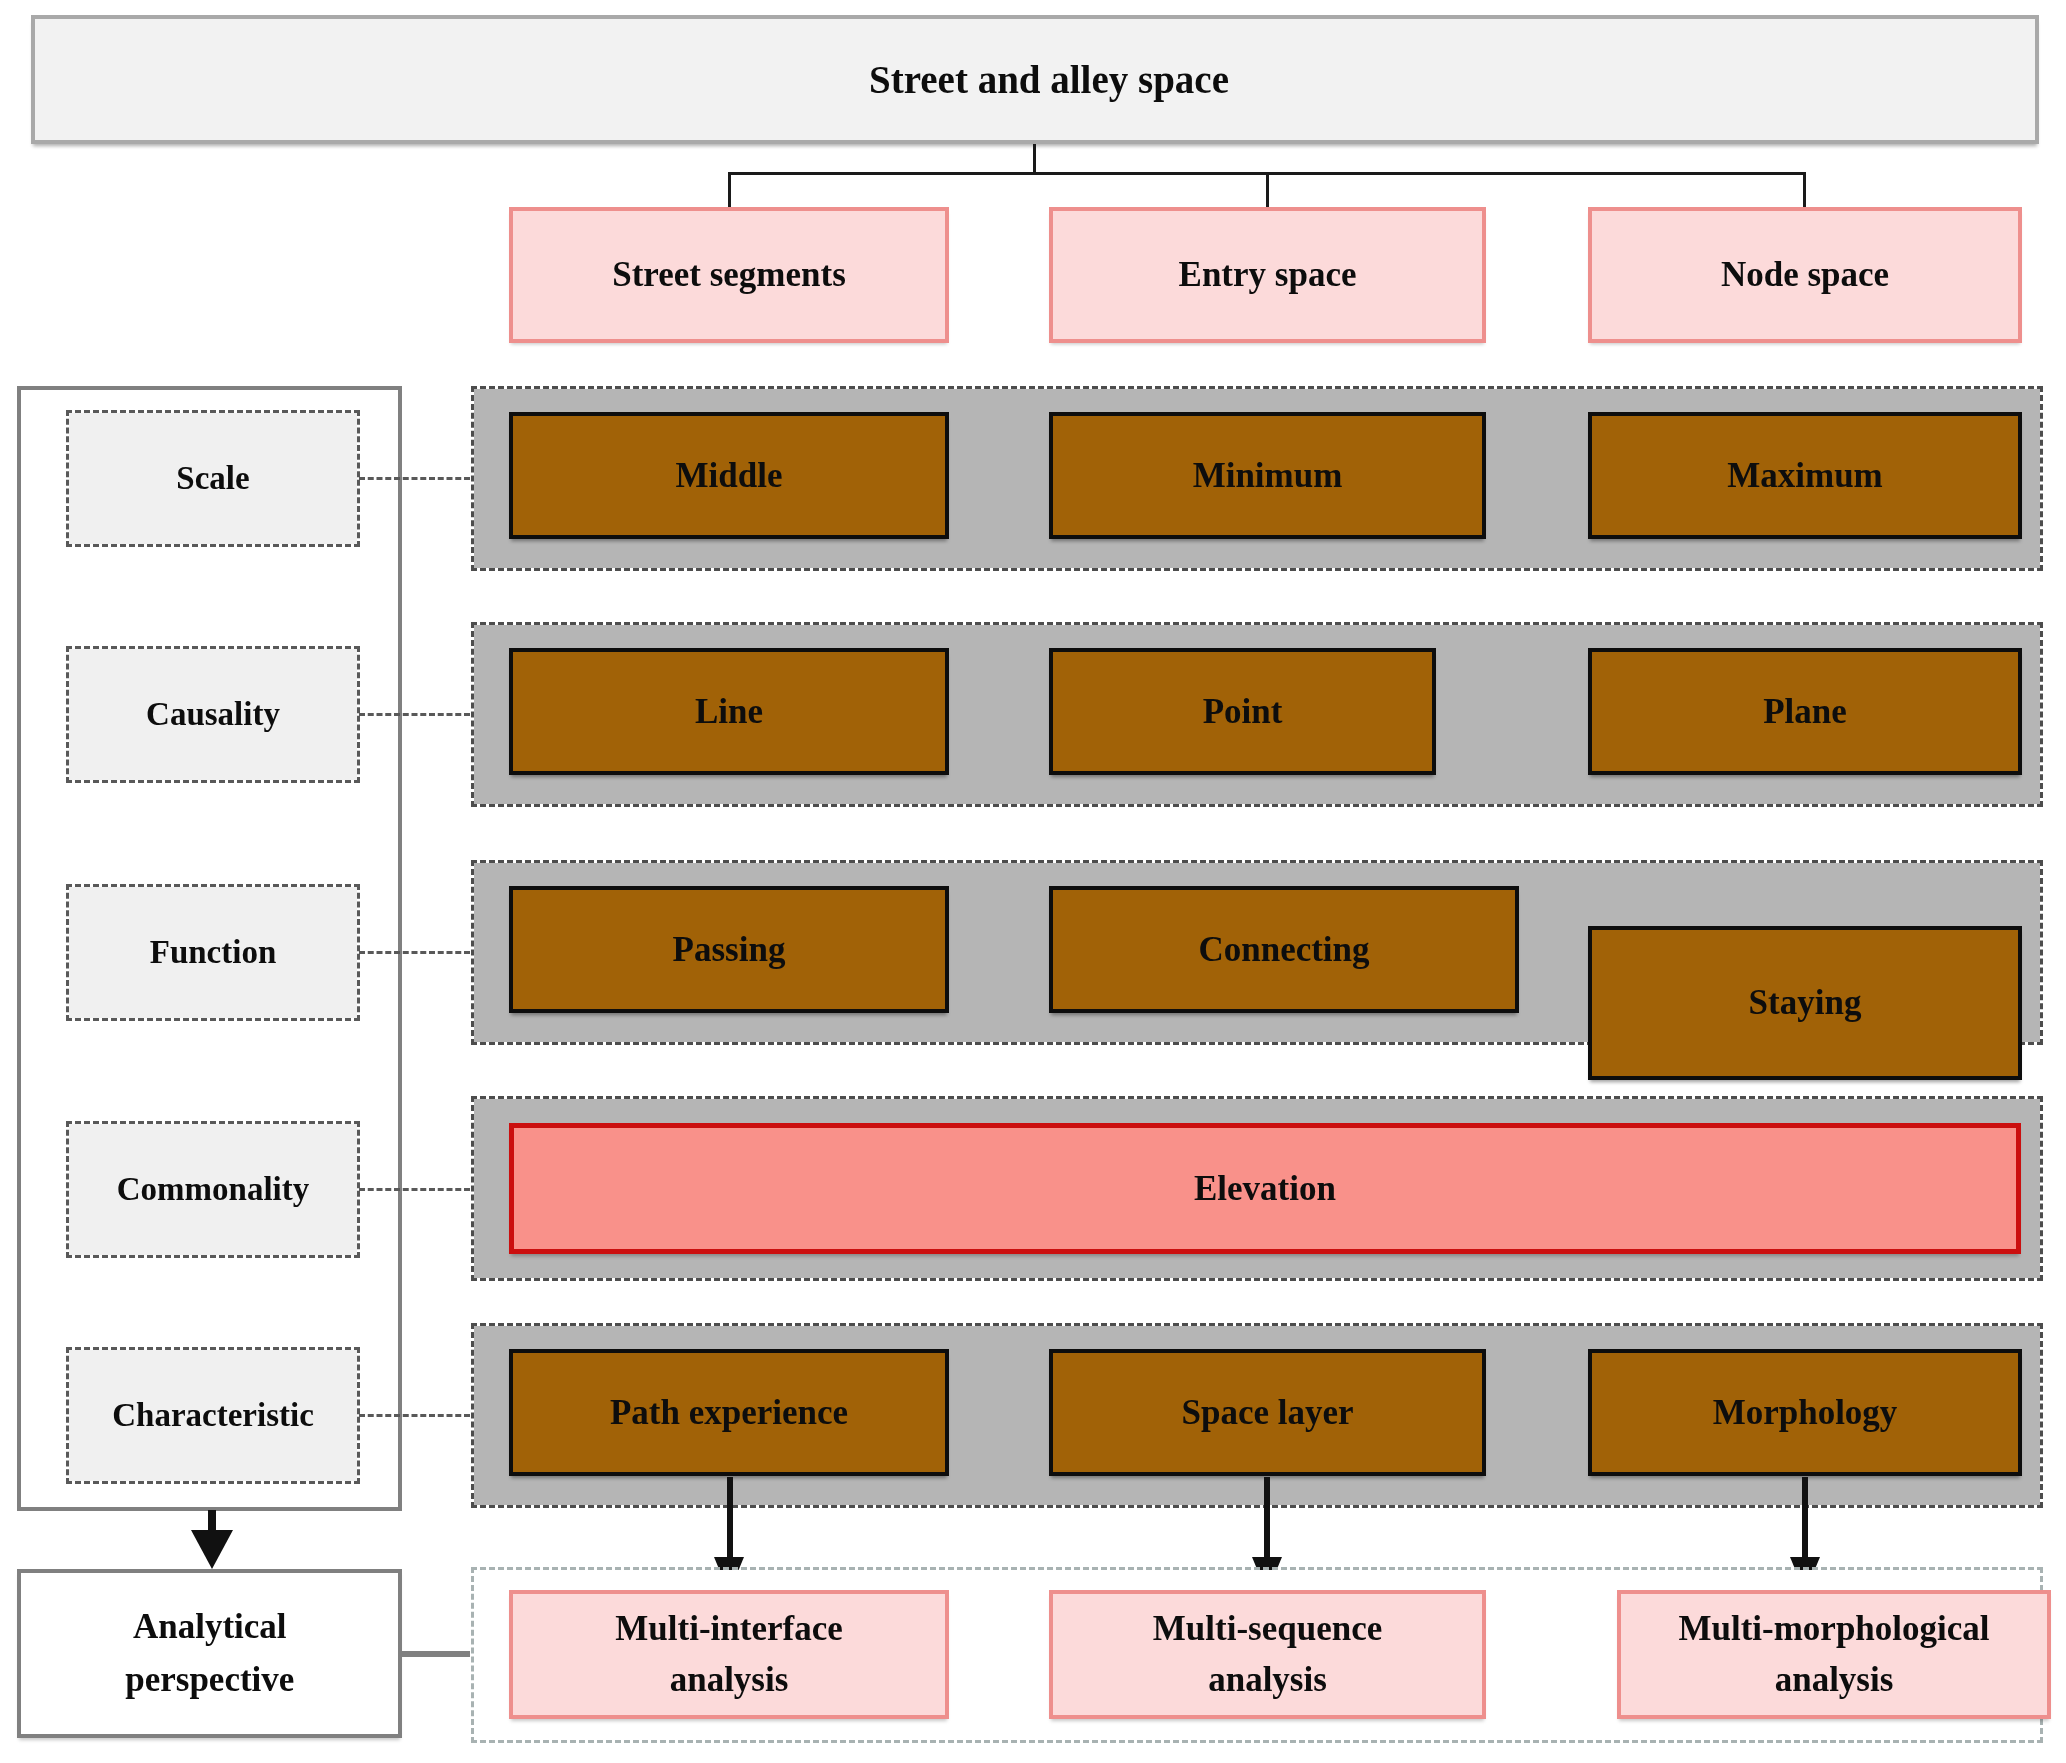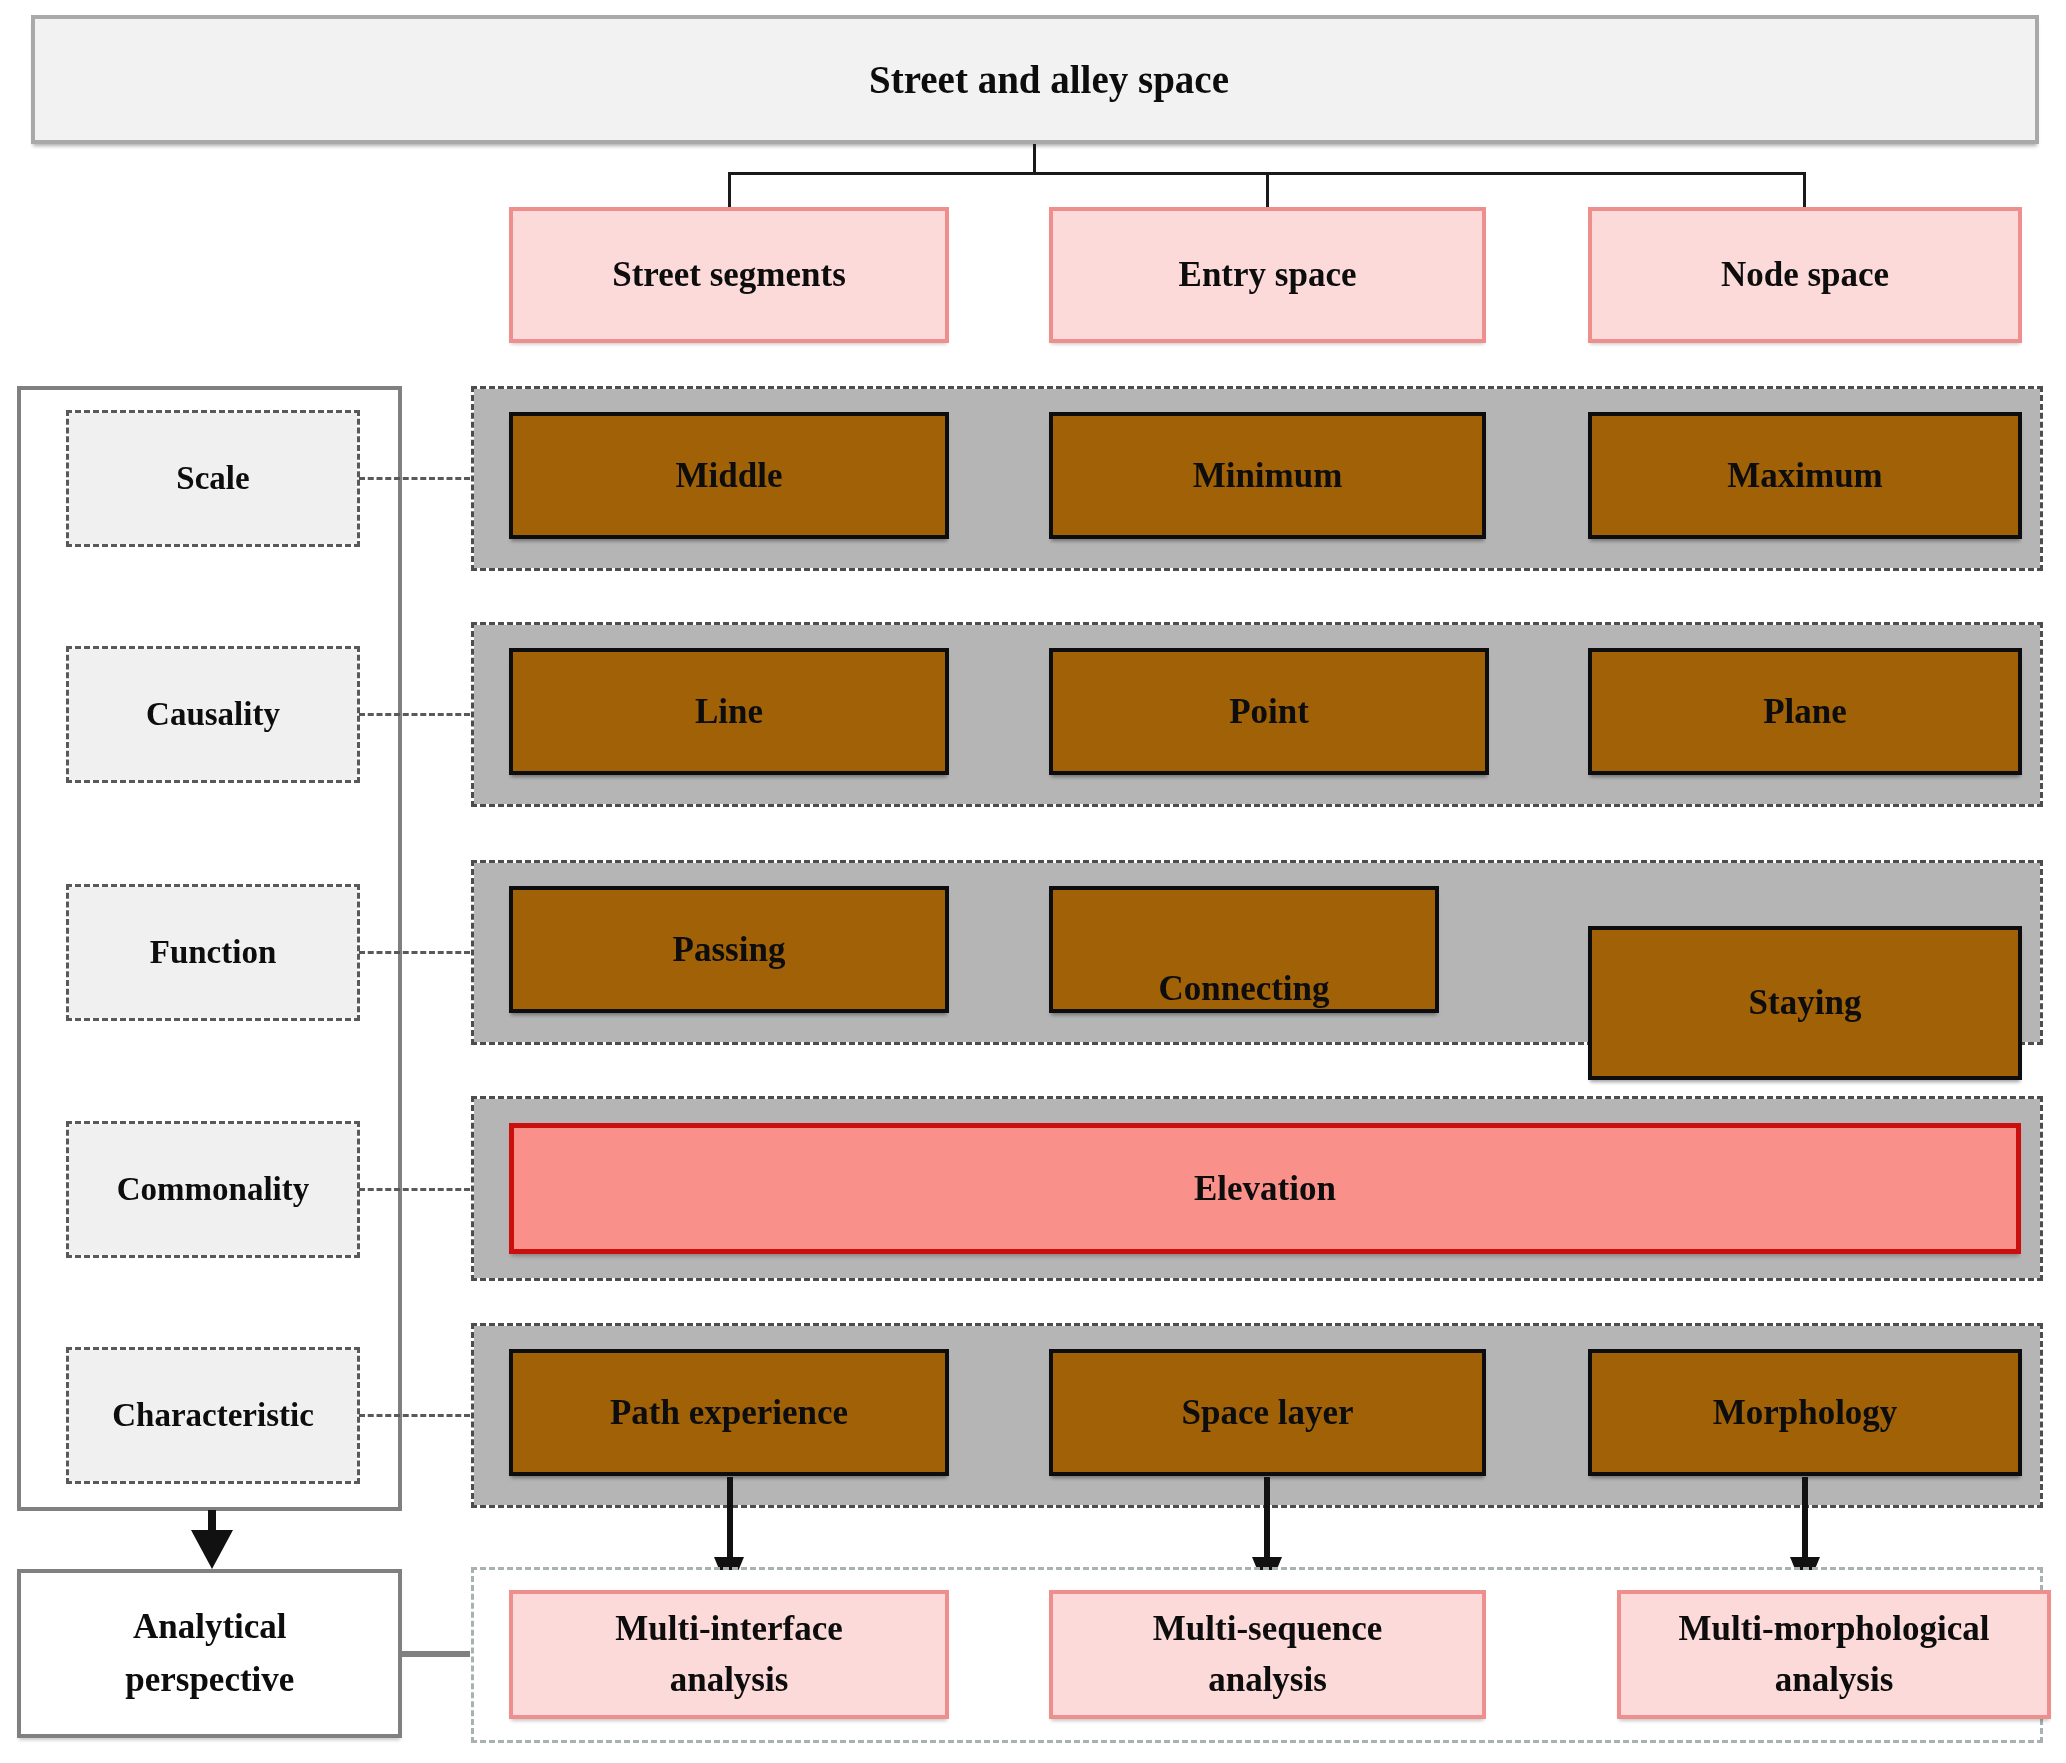--- a/index.html
+++ b/index.html
@@ -152,31 +152,31 @@
   <div class="abs box white-cell" style="left:1049px; top:412px; width:437px; height:127px;">
     <span>Minimum</span>
   </div>
   <div class="abs box white-cell" style="left:1588px; top:412px; width:434px; height:127px;">
     <span>Maximum</span>
   </div>
 
   <div class="abs box white-cell" style="left:509px; top:648px; width:440px; height:127px;">
     <span>Line</span>
   </div>
-  <div class="abs box white-cell" style="left:1049px; top:648px; width:440px; height:127px;">
+  <div class="abs box white-cell" style="left:1049px; top:648px; width:387px; height:127px;">
     <span>Point</span>
   </div>
   <div class="abs box white-cell" style="left:1588px; top:648px; width:434px; height:127px;">
     <span>Plane</span>
   </div>
 
   <div class="abs box white-cell" style="left:509px; top:886px; width:440px; height:127px;">
     <span>Passing</span>
   </div>
-  <div class="abs box white-cell" style="left:1049px; top:886px; width:390px; height:127px;align-items:flex-end;">
+  <div class="abs box white-cell" style="left:1049px; top:886px; width:470px; height:127px;">
     <span>Connecting</span>
   </div>
   <div class="abs box white-cell" style="left:1588px; top:886px; width:434px; height:154px;margin-top:40px;">
     <span>Staying</span>
   </div>
 
   <div class="abs box elevation-box" style="left:509px; top:1123px; width:1512px; height:131px;">
     <span>Elevation</span>
   </div>
 

